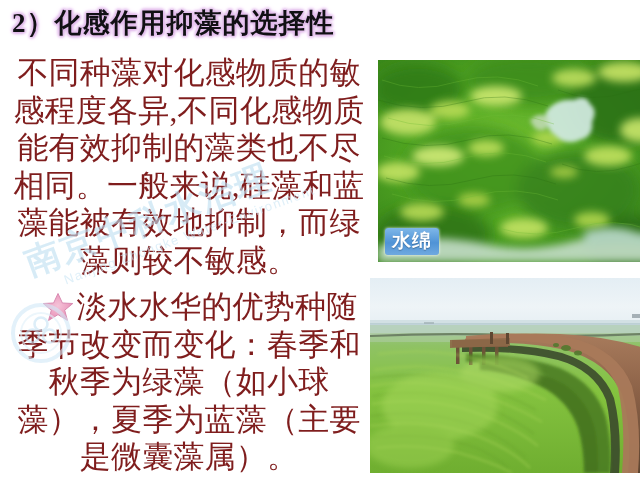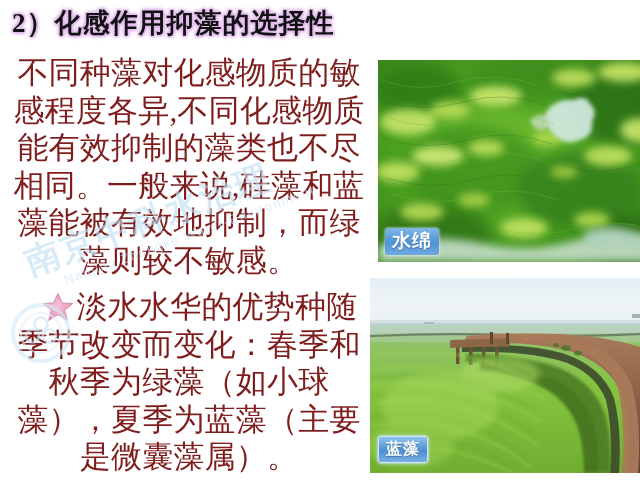--- a/index.html
+++ b/index.html
@@ -403,16 +403,15 @@
         <path d="M4 160 Q56 153 104 169 Q126 178 138 190"></path>
       </g>
 
       <g filter="url(#blurM)" opacity="0.5">
         <ellipse cx="70" cy="128" rx="58" ry="34" fill="#a7d85b"></ellipse>
         <ellipse cx="40" cy="168" rx="44" ry="22" fill="#9ed152"></ellipse>
         <ellipse cx="130" cy="96" rx="40" ry="18" fill="#b2dd66"></ellipse>
       </g>
     </svg>
 
-    <div class="photo-label" id="label-cyano">蓝藻</div>
   </div>
 
 </div>
 
 </body></html>

